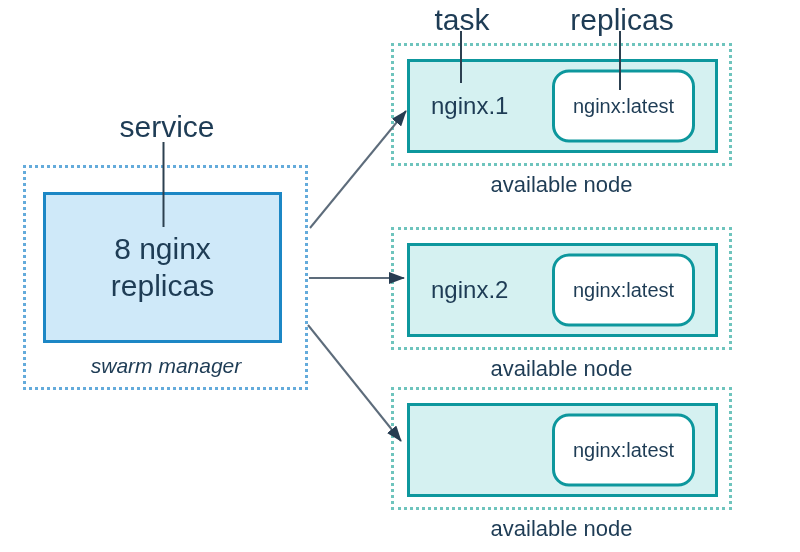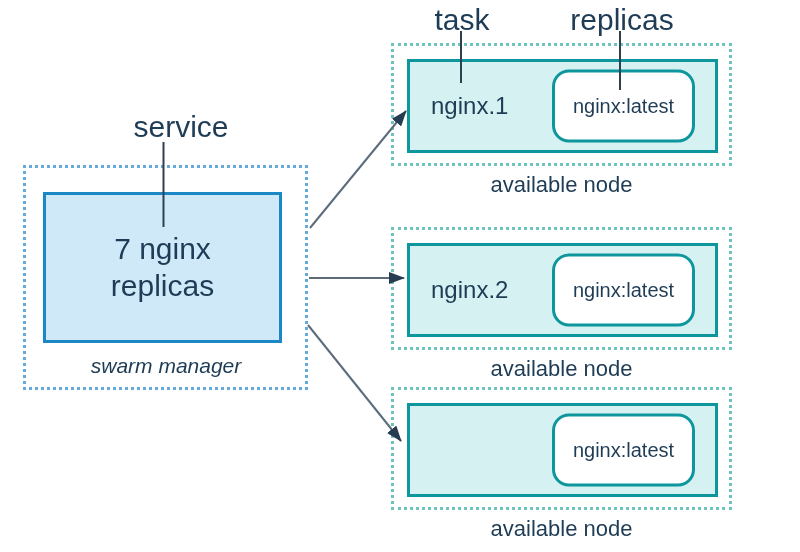--- a/index.html
+++ b/index.html
@@ -17,21 +17,21 @@
 
   
   .pointer-label {
     position: absolute;
     transform: translateX(-50%);
     font-size: 30px;
     color: #1e3c55;
     white-space: nowrap;
     text-align: right;
   }
-  #label-service   { left: 181px; top: 110px; }
+  #label-service   { left: 167px; top: 110px; }
   #label-task      { left: 462px; top: 3px; }
   #label-container { left: 622px; top: 3px; }
 
   
   #manager-dotted {
     position: absolute;
     left: 23px; top: 165px;
     width: 285px; height: 225px;
     border: 3px dotted #64abdb;
   }
@@ -125,21 +125,21 @@
 </head>
 <body>
 
 <div id="canvas">
 
   <div id="label-service" class="pointer-label">service</div>
   <div id="label-task" class="pointer-label">task</div>
   <div id="label-container" class="pointer-label">replicas</div>
 
   <div id="manager-dotted"></div>
-  <div id="service-box">7 nginx
+  <div id="service-box">8 nginx
 replicas</div>
   <div id="manager-caption">swarm manager</div>
 
   <div id="node-1" class="node">
     <div class="task-box">
       <span class="task-name">nginx.1</span>
       <div class="container-box">
         <span class="container-name">nginx:latest</span>
       </div>
     </div>

